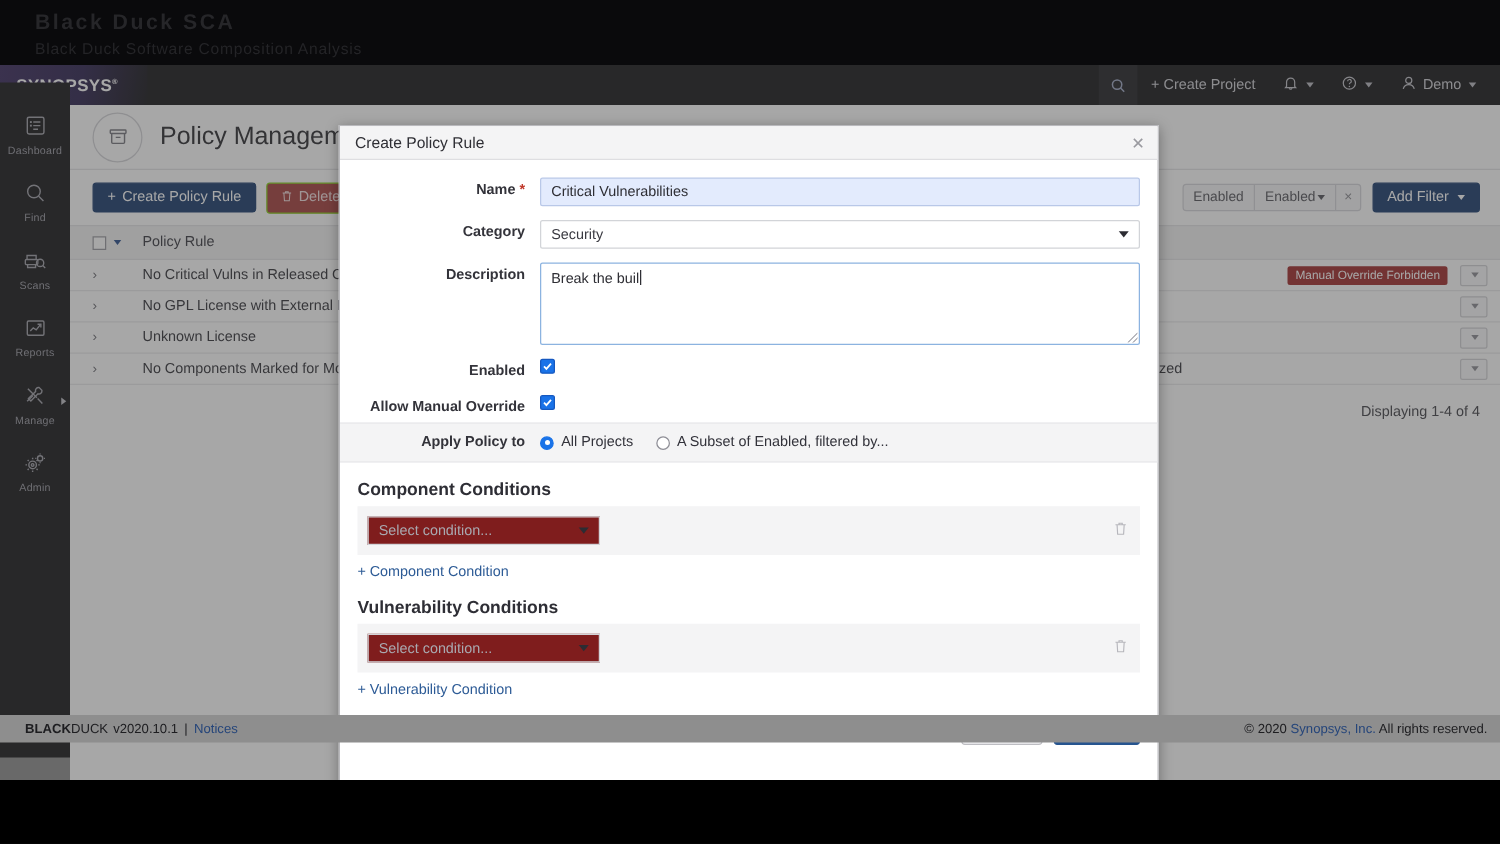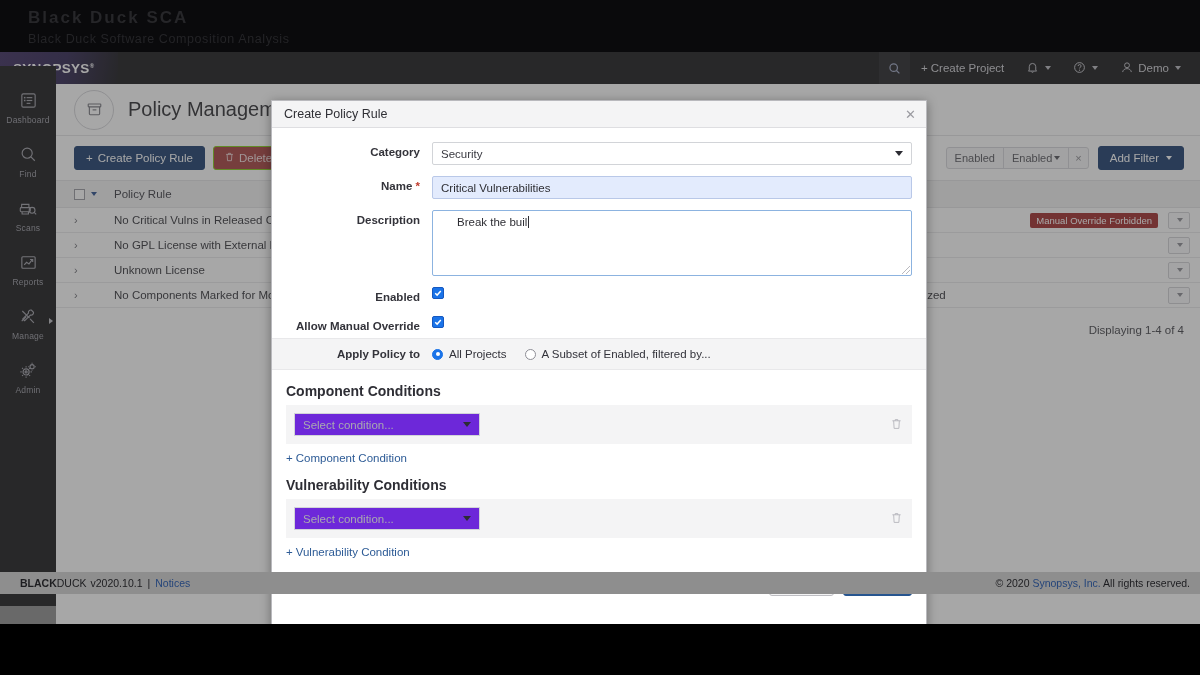--- a/index.html
+++ b/index.html
@@ -218,21 +218,21 @@
     width:100%; height:23px; border:1px solid #d2d4d8; border-radius:2px;
     background:#fff; font-size:11.5px; color:#3a3a41;
     padding:0 8px; display:flex; align-items:center; justify-content:space-between;
   }
   .caret-dn {
     width:0;height:0;border-left:4px solid transparent;border-right:4px solid transparent;
     border-top:5px solid #2c2c33;
   }
   .ta {
     width:100%; height:66px; border:1px solid #8cb3e0; border-radius:2px;
-    background:#fff; font-size:11.5px; color:#2e2e34; padding:5px 24px;
+    background:#fff; font-size:11.5px; color:#2e2e34; padding:5px 8px;
     position:relative;
   }
   .ta .caretbar {
     display:inline-block; width:1px; height:12px; background:#2e2e34;
     vertical-align:-2px; margin-left:1px;
   }
   .ta .grip {
     position:absolute; right:1px; bottom:1px; width:8px; height:8px;
     background:
       linear-gradient(135deg, transparent 0 45%, #b9b9bf 45% 55%, transparent 55% 100%),
@@ -259,21 +259,21 @@
 
   .sect-title {
     font-size:14px; font-weight:700; color:#2e2e35;
     padding: 13px 0 6px 14px;
   }
   .cond-band {
     margin:0 14px; background:#f4f4f5; height:39px;
     display:flex; align-items:center; padding:0 10px 0 8px;
   }
   .cond-sel {
-    width:186px; height:23px; background:#6d28d9; border:1px solid #d2d4d8; border-radius:0;
+    width:186px; height:23px; background:#7f1d1d; border:1px solid #d2d4d8; border-radius:0;
     font-size:11.5px; color:#a9a9b0; padding:0 8px;
     display:flex; align-items:center; justify-content:space-between;
   }
   .cond-spacer { flex:1; }
   .trash { color:#b6b6bc; }
   .addlink {
     font-size:11.5px; color:#2d5b96; padding:8px 0 0 14px; display:flex;
     align-items:center; gap:3px; cursor:pointer;
   }
 
@@ -538,36 +538,36 @@
     <div class="modal">
 
       <div class="modal-head">
         <div class="modal-title">Create Policy Rule</div>
         <div class="modal-close">✕</div>
       </div>
 
       <div class="modal-body">
 
         <div class="frow">
+          <div class="flabel">
+            <span>Name</span>
+            <span class="req">*</span>
+          </div>
+          <div class="fctl">
+            <div class="inp autofill">Critical Vulnerabilities</div>
+          </div>
+        </div>
+
+        <div class="frow">
           <div class="flabel">Category</div>
           <div class="fctl">
             <div class="sel">
               <span>Security</span>
               <i class="caret-dn"></i>
             </div>
-          </div>
-        </div>
-
-        <div class="frow">
-          <div class="flabel">
-            <span>Name</span>
-            <span class="req">*</span>
-          </div>
-          <div class="fctl">
-            <div class="inp autofill">Critical Vulnerabilities</div>
           </div>
         </div>
 
         <div class="frow">
           <div class="flabel">Description</div>
           <div class="fctl">
             <div class="ta">
               <span>Break the buil</span><span class="caretbar"></span>
               <span class="grip"></span>
             </div>

